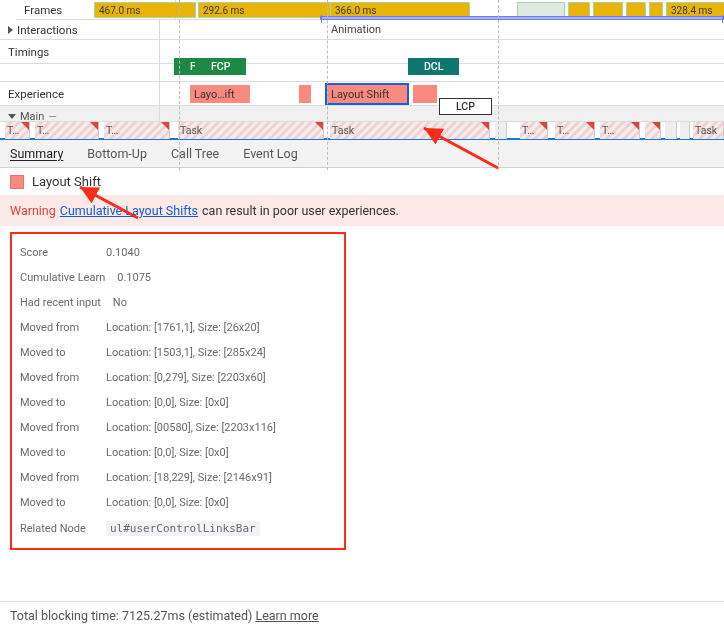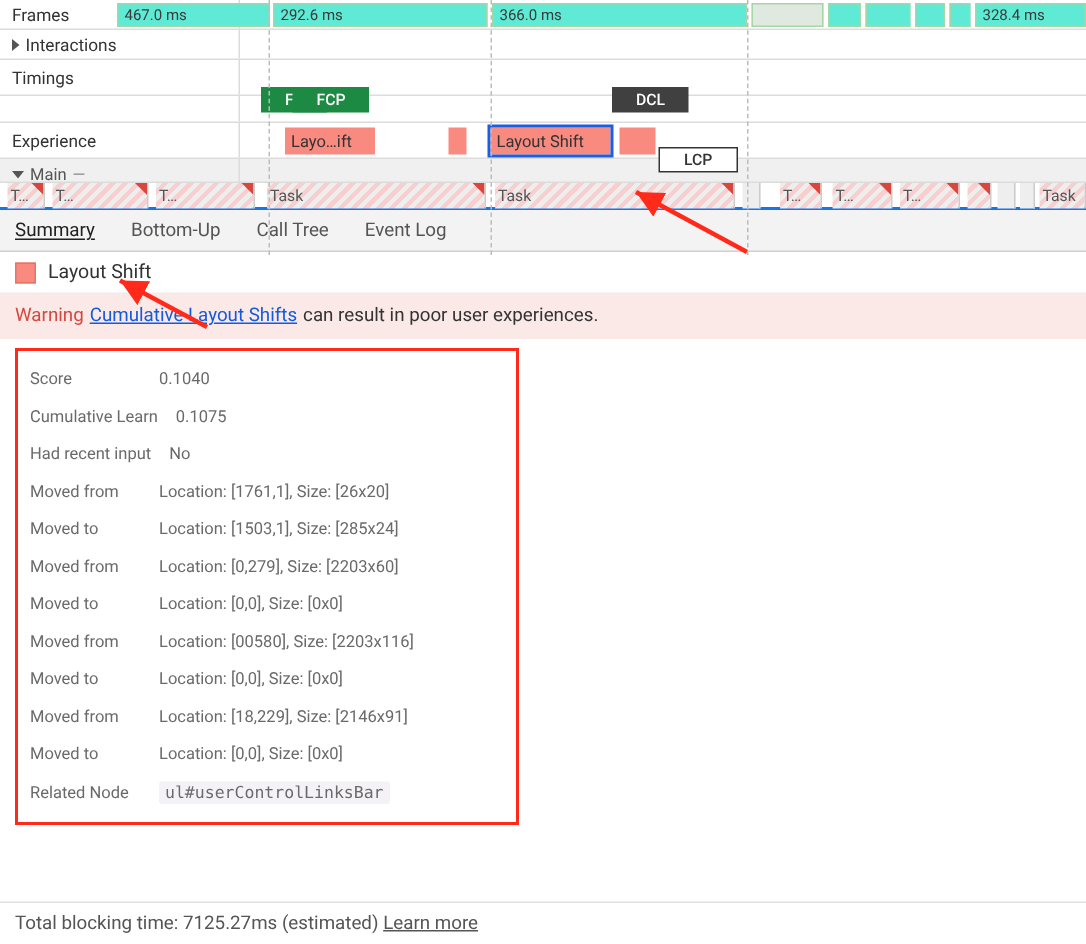--- a/index.html
+++ b/index.html
@@ -32,25 +32,25 @@
     align-items: center;
     gap: 4px;
   }
   .track-body {
     position: relative;
     flex: 1;
     height: 100%;
   }
 
   
-  .row-frames { height: 20px; }
+  .row-frames { height: 20px; margin-left: 16px; }
   .frame-block {
     position: absolute;
     top: 2px; height: 16px;
-    background: #5eead4;
+    background: #eab308;
     border: 1px solid #a5d6a7;
     font-size: 10px;
     color: #3a3a3a;
     display: flex; align-items: center;
     padding: 0 4px;
     white-space: nowrap;
     overflow: hidden;
   }
   
   .vgrid {
@@ -86,21 +86,21 @@
   .row-timings { height: 24px; }
   .badge {
     position: absolute;
     top: 18px; height: 17px;
     color:#fff;
     font-size:10.5px; font-weight:500;
     display:flex; align-items:center;
     padding: 0 16px;
   }
   .badge.green { background:#1c8a43;}
-  .badge.navy { background:#404040;}
+  .badge.navy { background:#0f766e;}
   .badge.white { background:#fff; border:1px solid #333; color:#333;margin-top:40px;}
 
   .row-experience { height: 24px; }
   .ls-block {
     position:absolute;
     top:3px; height:18px;
     background:#f88a80;
     font-size:11px;
     display:flex; align-items:center; padding:0 4px;
     color:#333;
@@ -221,38 +221,42 @@
 
 <div class="track-row row-frames">
   <div class="track-label">Frames</div>
   <div class="track-body">
     <div class="frame-block" style="left:-82px;width:102px">
       <span>467.0 ms</span>
     </div>
     <div class="frame-block" style="left:22px;width:143px">
       <span>292.6 ms</span>
     </div>
-    <div class="frame-block" style="left:168px;width:170px">
+    <div class="frame-block" style="left:154px;width:140px">
       <span>366.0 ms</span>
     </div>
     <div class="frame-block" style="left:341px;width:48px;background:#dfe9df;"></div>
     <div class="frame-block" style="left:392px;width:22px"></div>
     <div class="frame-block" style="left:417px;width:30px"></div>
     <div class="frame-block" style="left:450px;width:20px"></div>
     <div class="frame-block" style="left:473px;width:14px"></div>
     <div class="frame-block" style="left:490px;width:74px">
       <span>328.4 ms</span>
     </div>
   </div>
 </div>
 
 <div class="track-row row-interactions">
   <div class="track-label">
     <span style="display:inline-block;width:0;height:0;border-top:4px solid transparent;border-bottom:4px solid transparent;border-left:5px solid #555;"></span>
     <span>Interactions</span>
+  </div>
+  <div class="track-body">
+    <div class="anim-bar" style="left:160px;width:404px;top:-4px"></div>
+    <div class="anim" style="left:168px;">Animation</div>
   </div>
 </div>
 
 <div class="track-row row-timings">
   <div class="track-label">Timings</div>
   <div class="track-body">
     <span class="badge green" style="left:14px">FP</span>
     <span class="badge green" style="left:35px">FCP</span>
     <span class="badge navy" style="left:248px">DCL</span>
     <span class="badge white" style="left:279px">LCP</span>

